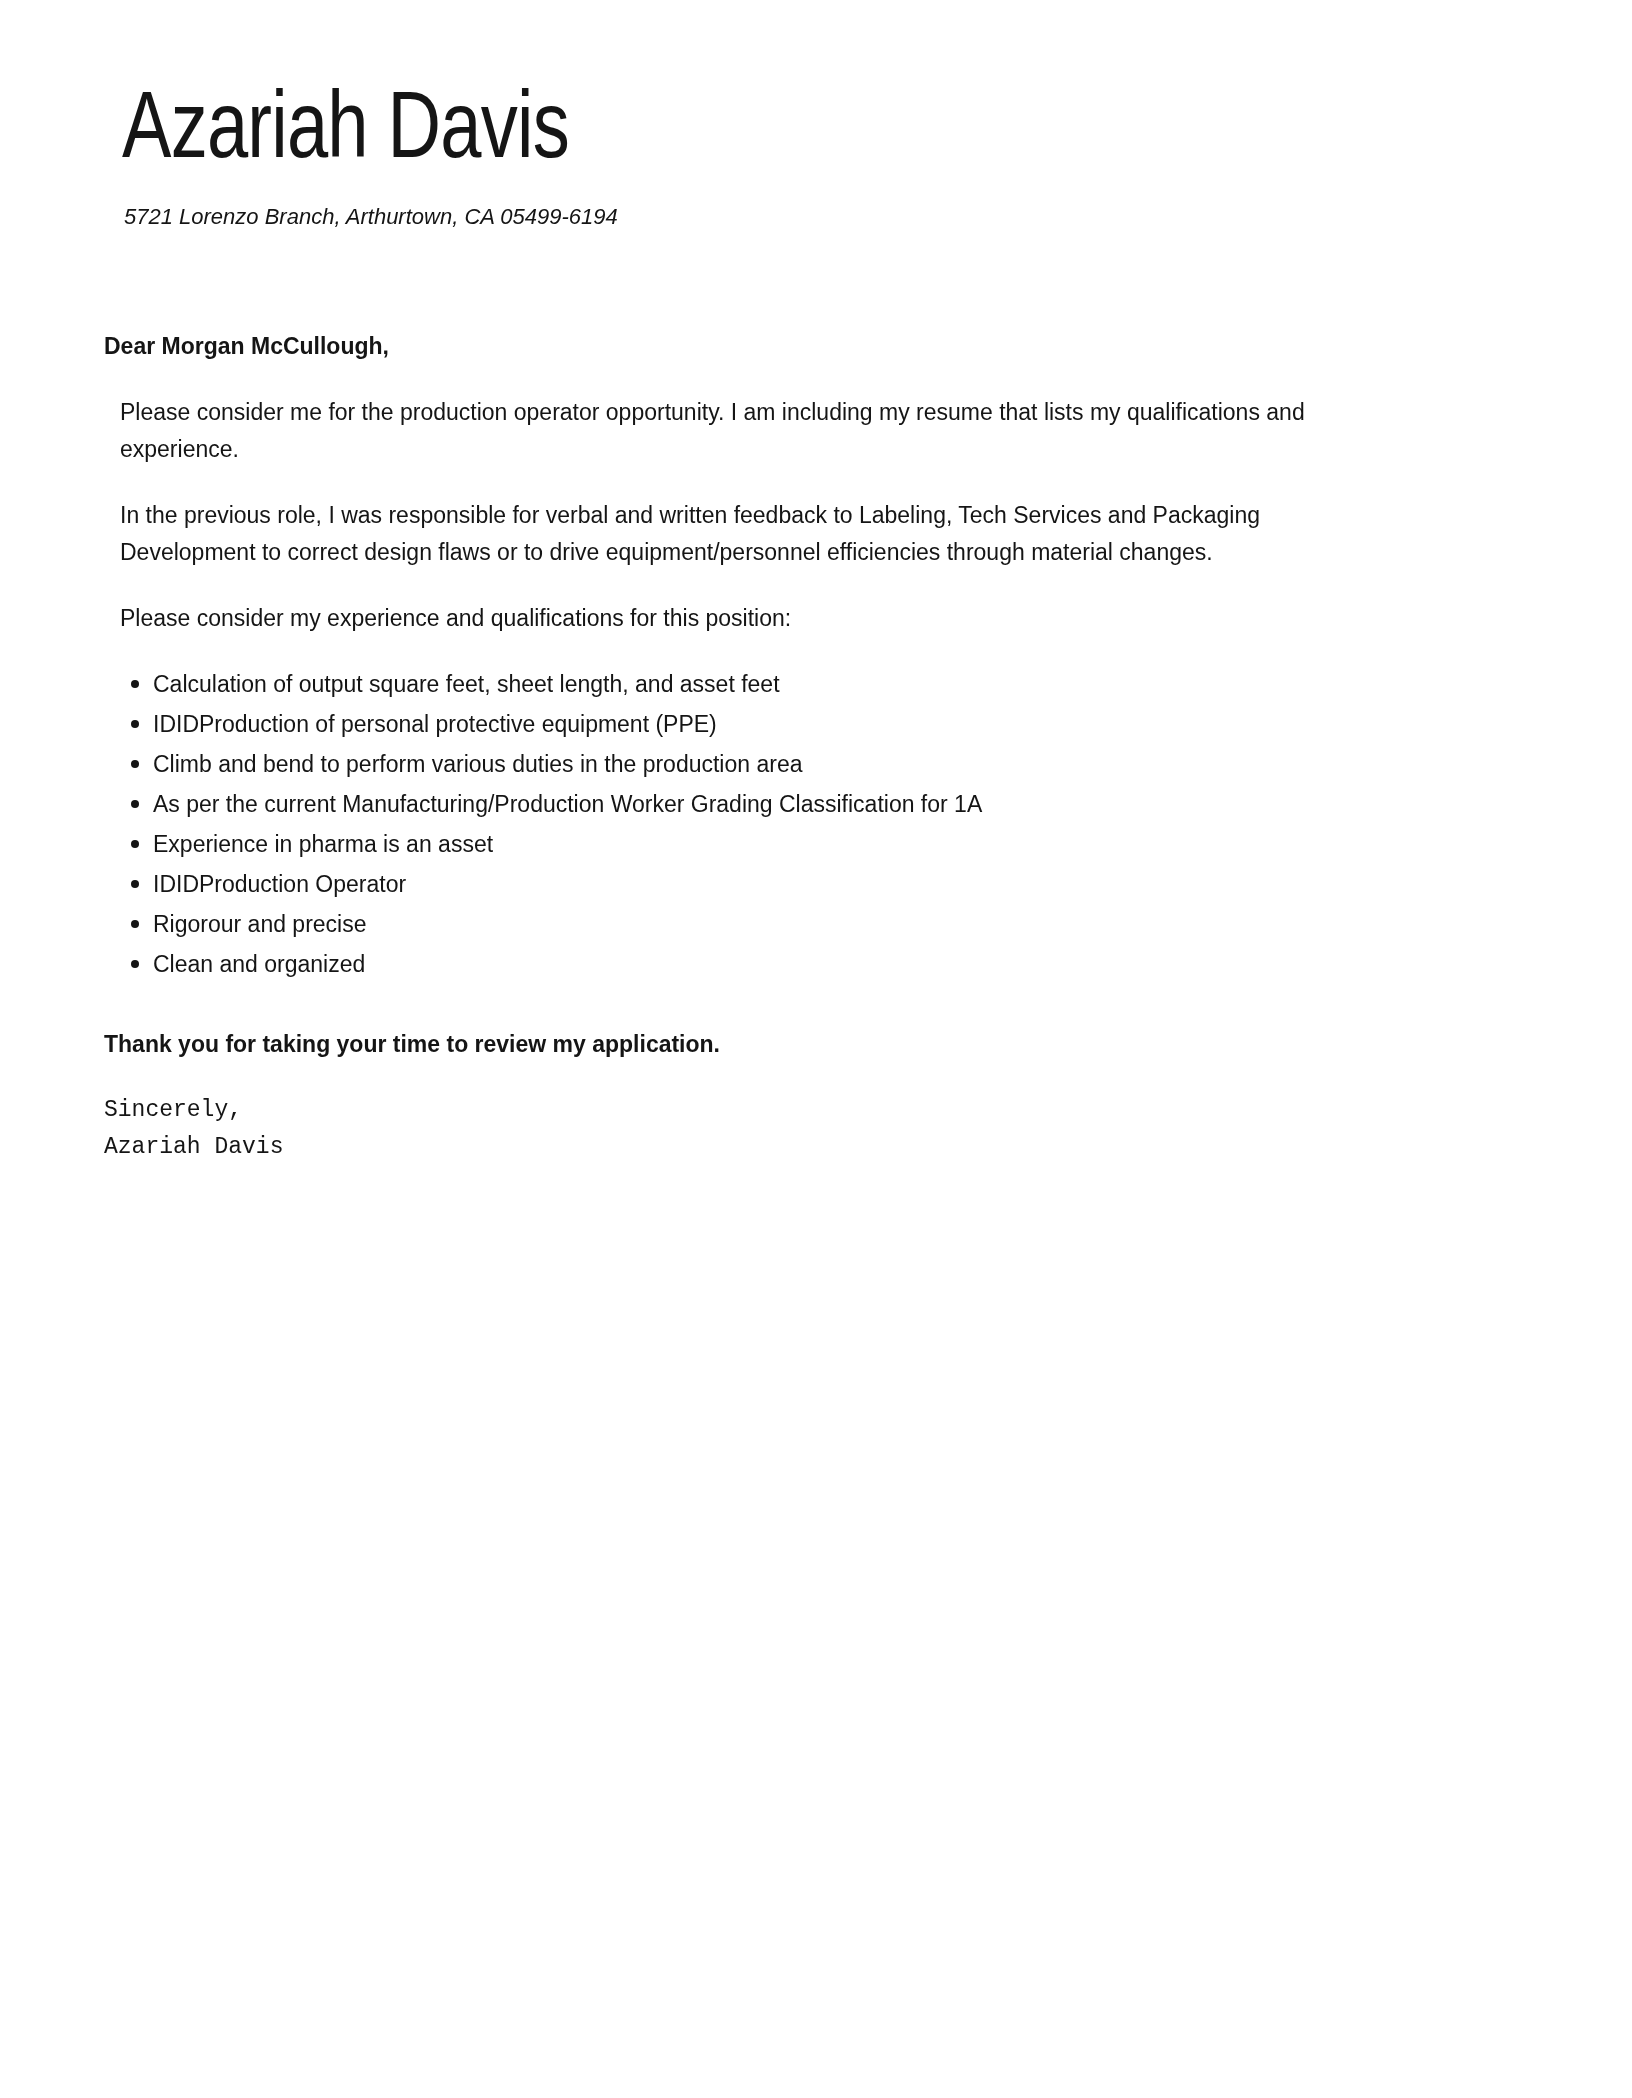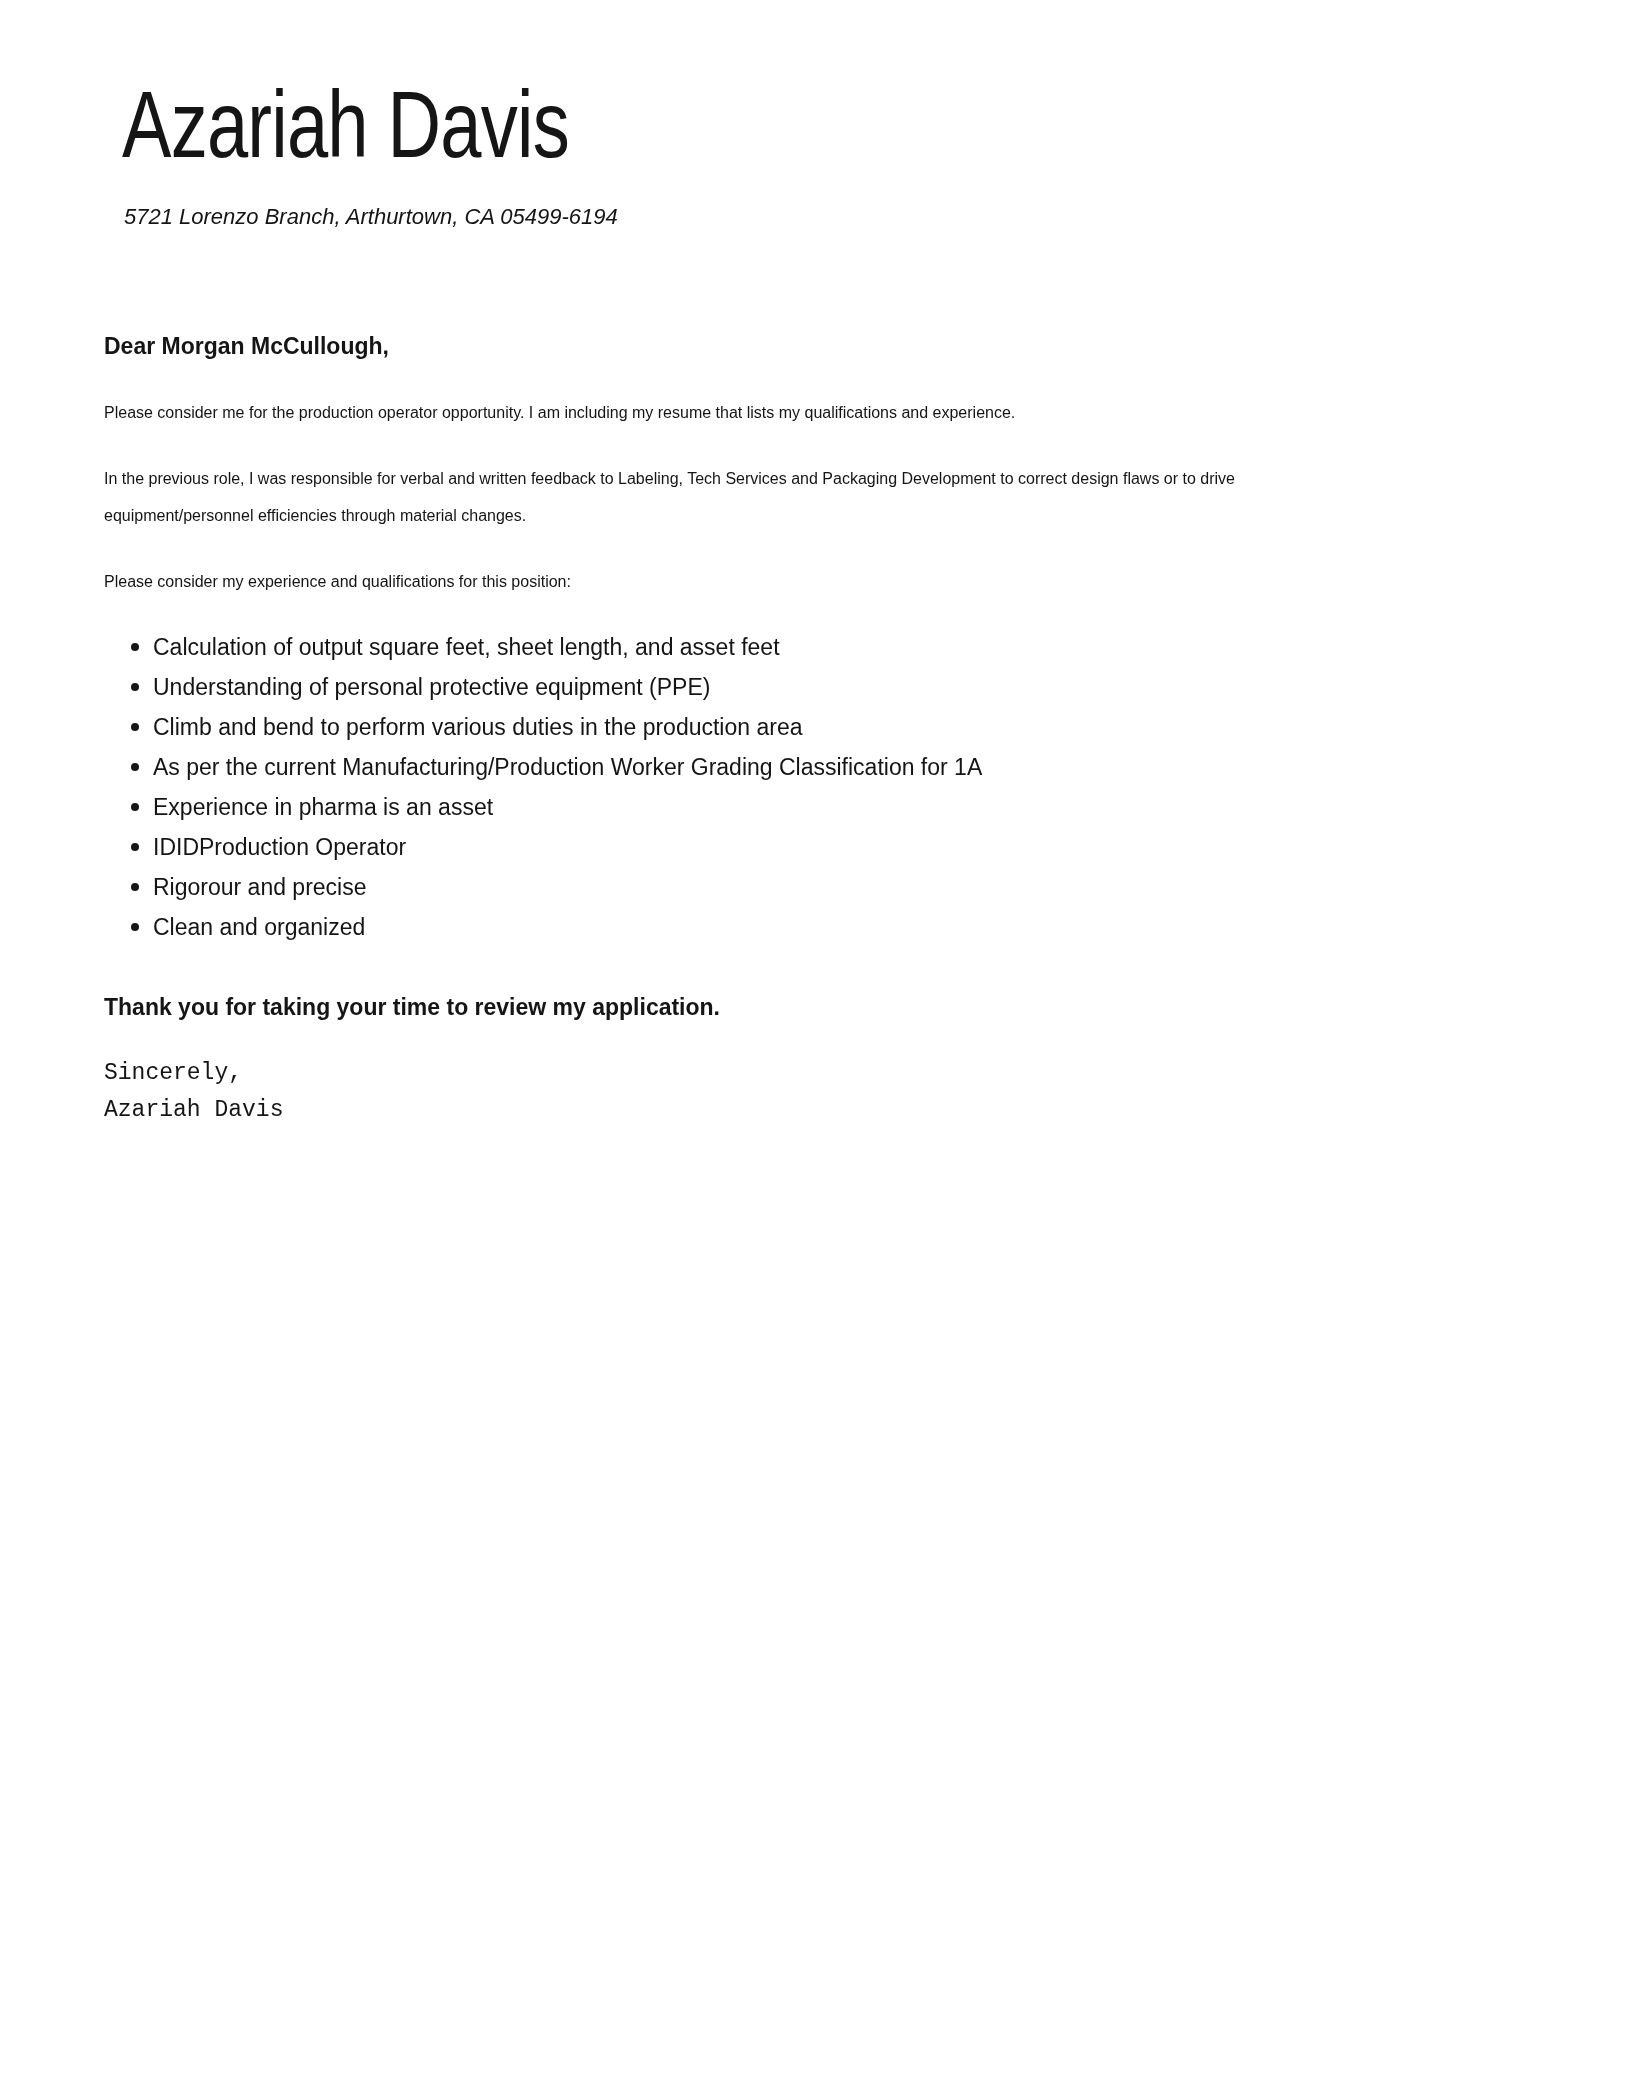--- a/index.html
+++ b/index.html
@@ -41,22 +41,22 @@
     font-style: italic;
   }
   
   .salutation {
     margin: 93px 0 16px;
     font-size: 23px;
     line-height: 37px;
     font-weight: 600;
   }
   p.body-par {
-    margin: 29px 0 0;
-    font-size: 16px;
+    margin: 29px 16px 0;
+    font-size: 23px;
     line-height: 37px;
     font-weight: 400;
   }
   ul.qualifications {
     margin: 27px 0 0;
     padding: 0;
     list-style: none;
   }
   ul.qualifications li {
     position: relative;
@@ -107,21 +107,21 @@
     <p class="salutation">Dear Morgan McCullough,</p>
 
     <p class="body-par">Please consider me for the production operator opportunity. I am including my resume that lists my qualifications and experience.</p>
 
     <p class="body-par">In the previous role, I was responsible for verbal and written feedback to Labeling, Tech Services and Packaging Development to correct design flaws or to drive equipment/personnel efficiencies through material changes.</p>
 
     <p class="body-par">Please consider my experience and qualifications for this position:</p>
 
     <ul class="qualifications">
       <li>Calculation of output square feet, sheet length, and asset feet</li>
-      <li>Understanding of personal protective equipment (PPE)</li>
+      <li>IDIDProduction of personal protective equipment (PPE)</li>
       <li>Climb and bend to perform various duties in the production area</li>
       <li>As per the current Manufacturing/Production Worker Grading Classification for 1A</li>
       <li>Experience in pharma is an asset</li>
       <li>IDIDProduction Operator</li>
       <li>Rigorour and precise</li>
       <li>Clean and organized</li>
     </ul>
 
     <p class="closing">Thank you for taking your time to review my application.</p>
 

